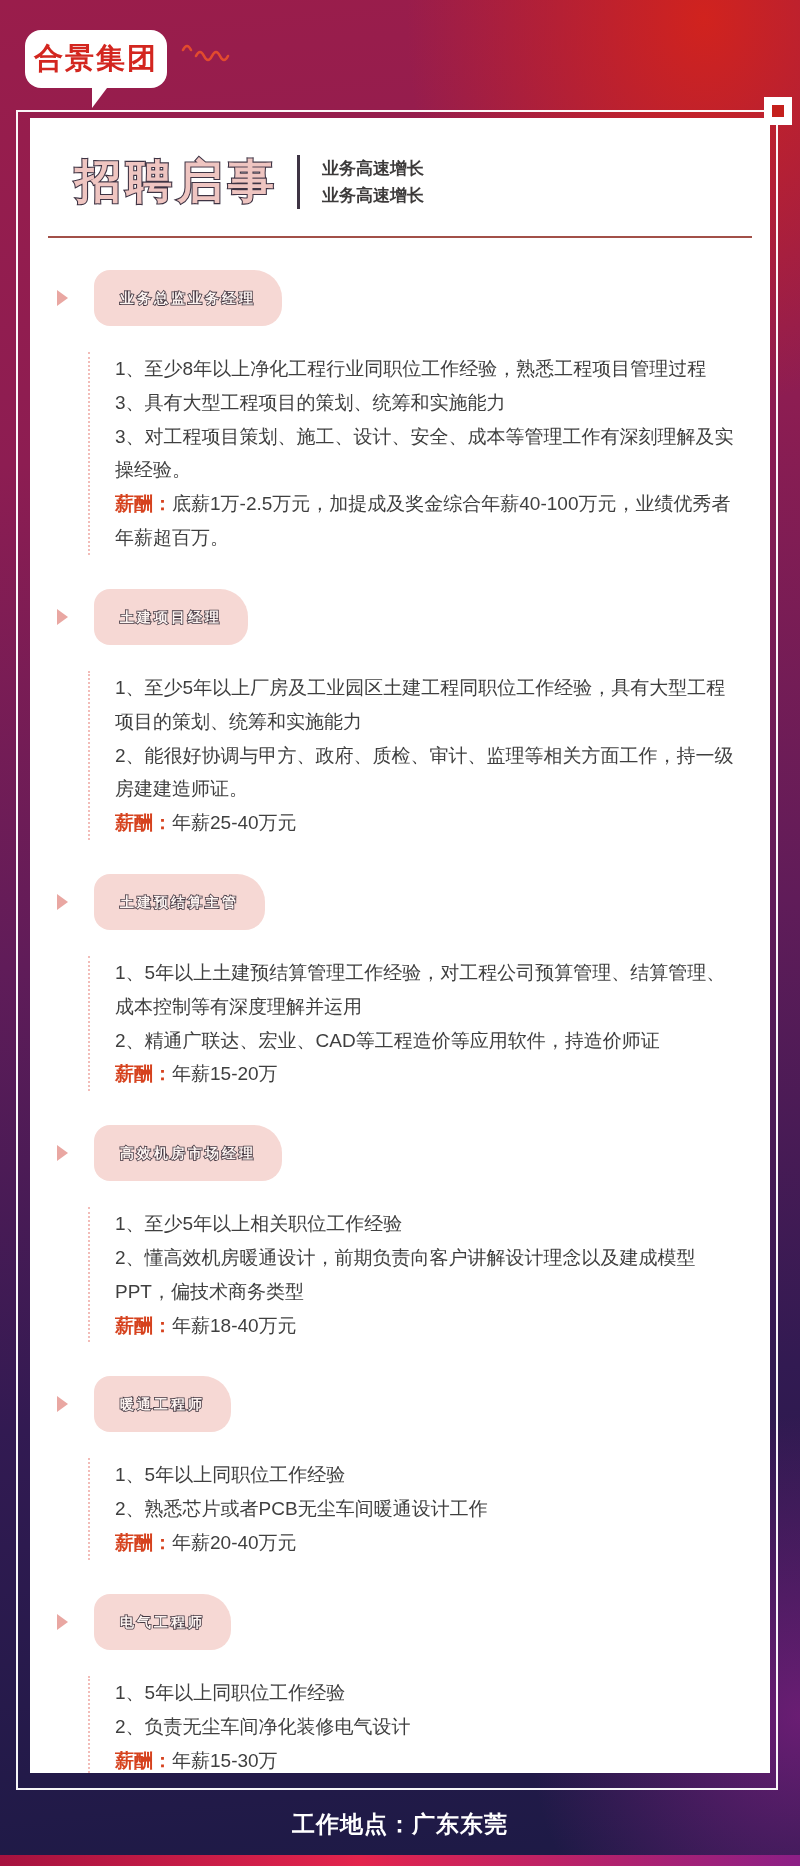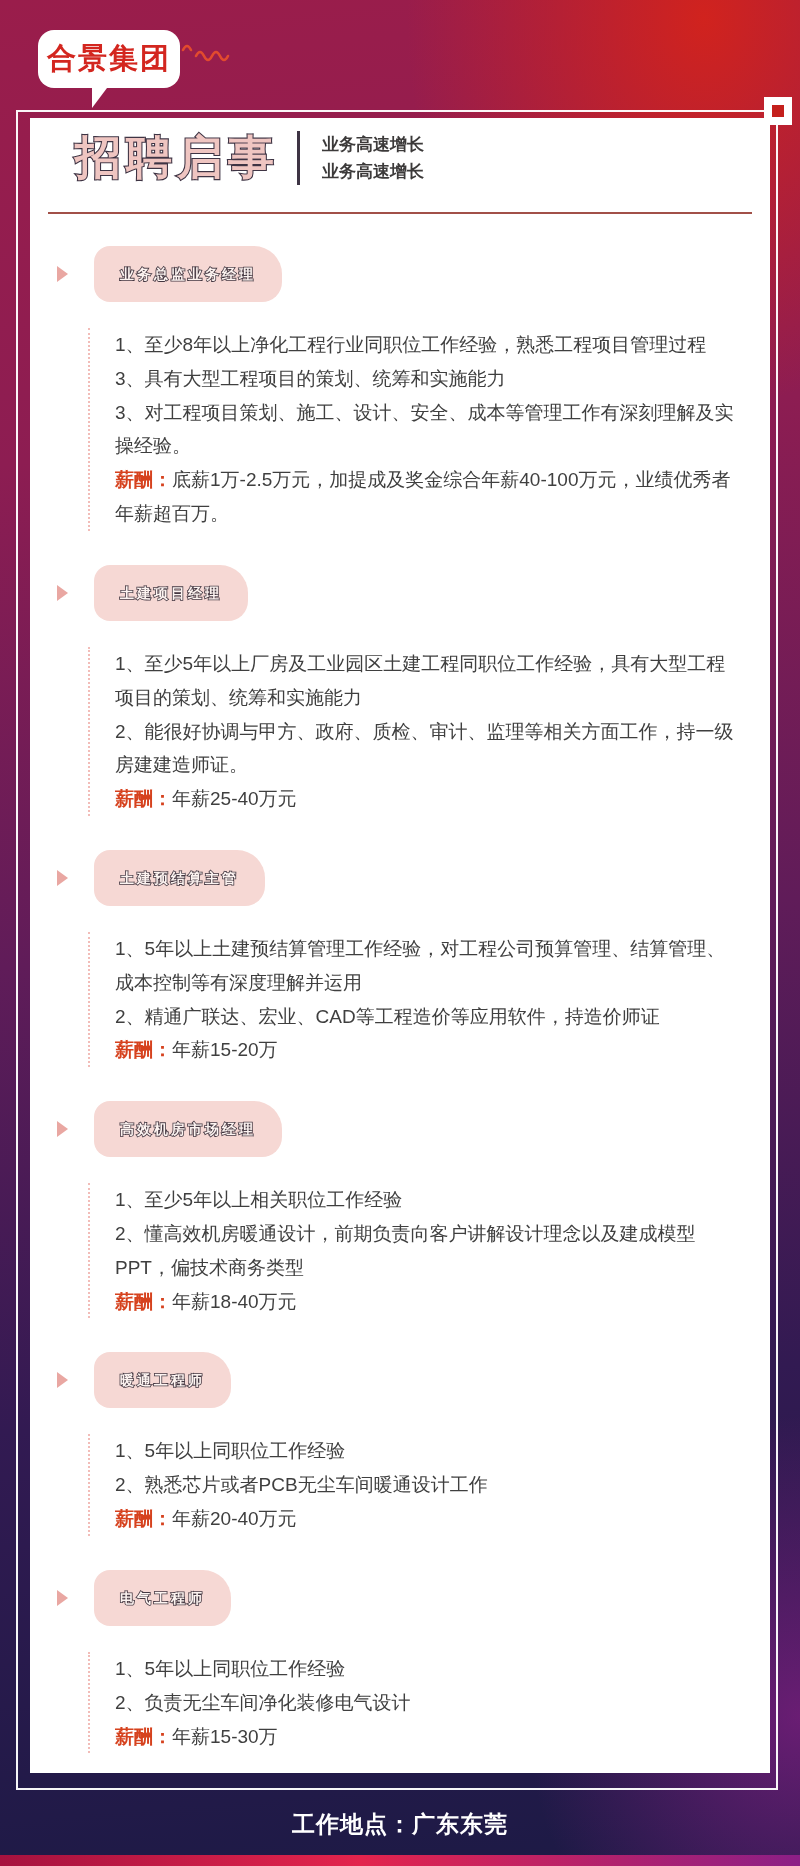--- a/index.html
+++ b/index.html
@@ -11,21 +11,21 @@
   .poster {
     position:relative; width:800px; height:1866px; overflow:hidden;
     background:
       radial-gradient(ellipse 60% 34% at 88% 1%, rgba(211,35,28,.96), rgba(211,35,28,0) 62%),
       radial-gradient(ellipse 55% 26% at 100% 92%, rgba(164,32,150,.55), rgba(164,32,150,0) 62%),
       linear-gradient(175deg, #9a1d4b 0%, #8d1d52 24%, #601c59 50%, #321a52 74%, #1c1a45 100%);
   }
 
   
   .bubble {
-    position:absolute; left:38px; top:30px; width:142px; height:58px;
+    position:absolute; left:25px; top:30px; width:142px; height:58px;
     background:#fff; border-radius:16px; z-index:6;
     display:flex; align-items:center; justify-content:center;
   }
   .bubble-text { color:#d3261f; font-size:29px; font-weight:bold; letter-spacing:2px; }
   .bubble-tail {
     position:absolute; left:92px; top:84px; width:0; height:0; z-index:5;
     border-top:24px solid #fff; border-right:18px solid transparent;
   }
   .squiggle { position:absolute; left:180px; top:40px; z-index:6; }
 
@@ -39,21 +39,21 @@
     background:#fff; z-index:3; display:flex; align-items:center; justify-content:center;
   }
   .ornament-inner { width:12px; height:12px; background:#c4201c; }
 
   
   .card {
     position:absolute; left:30px; top:118px; width:740px; height:1655px;
     background:#fff; z-index:2; overflow:hidden;
   }
 
-  .card-header { display:flex; align-items:center; margin:10px 40px 0 45px; height:60px; }
+  .card-header { display:flex; align-items:center; margin:34px 40px 0 45px; height:60px; }
   .page-title {
     font-size:46px; font-weight:800; letter-spacing:5px;
     color:#efc5c1; -webkit-text-stroke:2.2px #3e3444; paint-order:stroke fill;
   }
   .title-divider { width:3px; height:54px; background:#3e3444; margin:0 22px 0 18px; }
   .subtitle { font-size:17px; font-weight:600; color:#3c3a3a; line-height:1.6; }
 
   .header-rule { border:none; border-top:2px solid #a25048; margin:24px 18px 0 18px; }
 
   .badge-row { display:flex; align-items:center; margin:34px 0 0 27px; }

